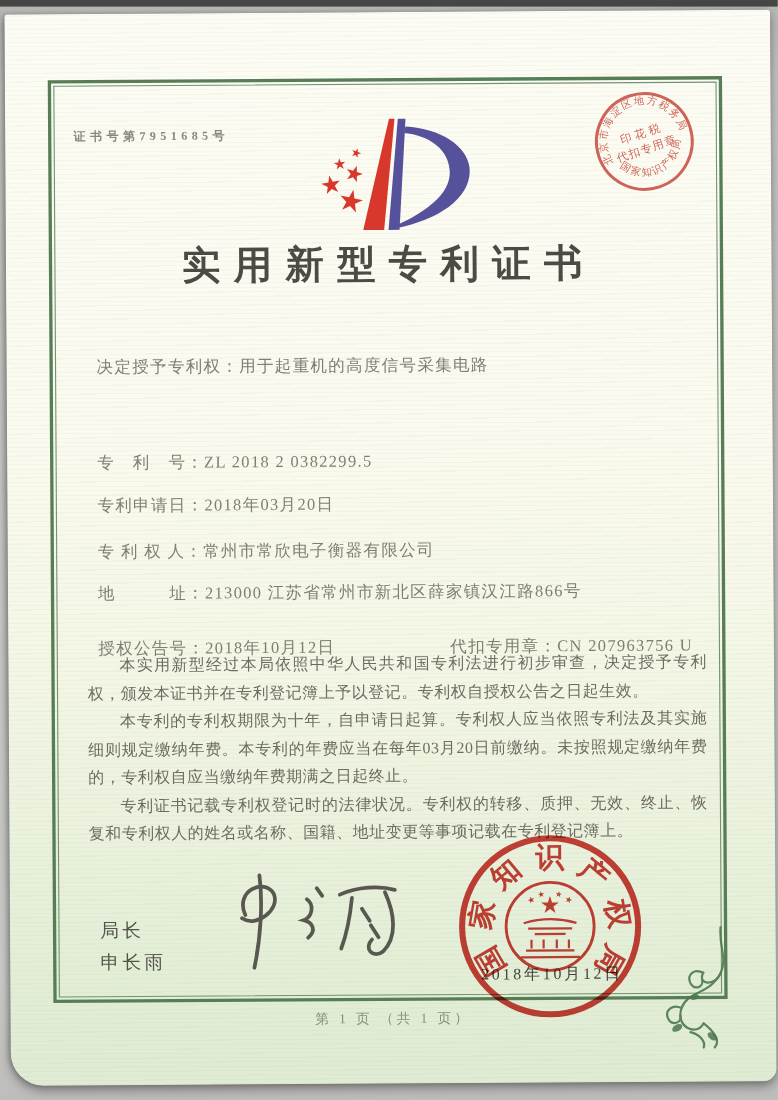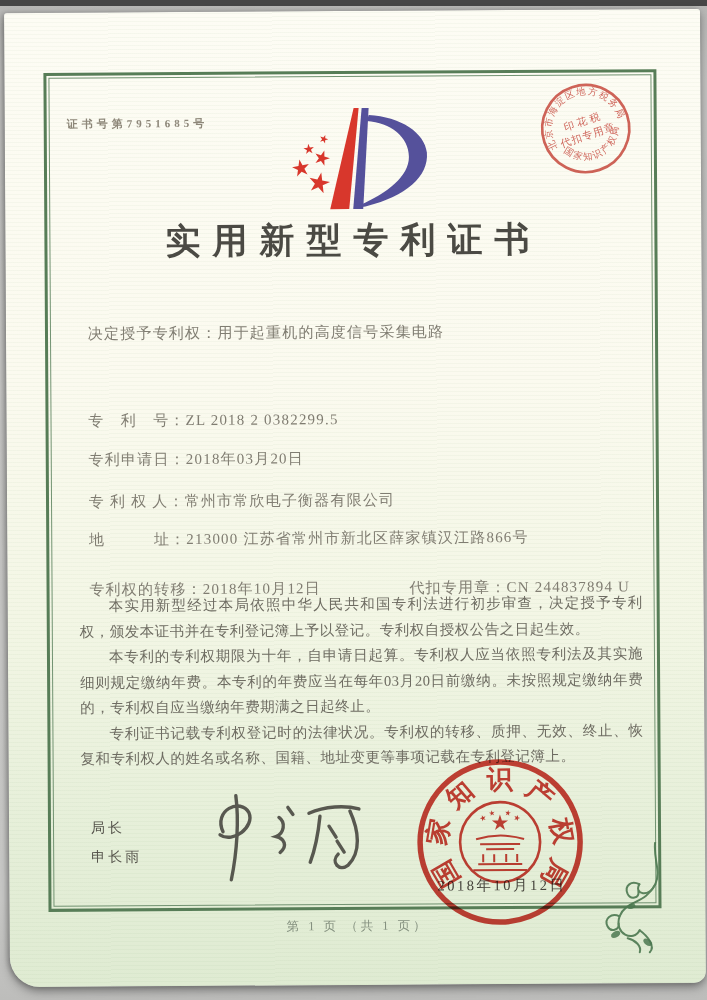--- a/index.html
+++ b/index.html
@@ -16,21 +16,21 @@
   .frame{position:absolute;left:39px;top:60px;width:607px;height:833px;border:3px solid #577d57;}
   .frame::after{content:"";position:absolute;inset:2px;border:1px solid #729372;}
   .cert-no{position:absolute;left:62px;top:104px;font-size:11px;letter-spacing:4px;color:#8d8779;font-weight:bold;}
   .title{position:absolute;left:0;top:206px;width:100%;text-align:center;
     font-size:35px;font-weight:700;letter-spacing:12px;color:#4b4a44;}
   .field{position:absolute;font-size:15px;color:#807d72;letter-spacing:1.2px;white-space:pre;}
   .field .lbl{white-space:pre;}
   .paras{position:absolute;left:72px;top:581px;width:563px;font-size:14.5px;
     line-height:25.5px;color:#6e6c62;letter-spacing:.5px;text-align:justify;}
   .paras p{margin:0;text-indent:2em;}
-  .director{position:absolute;left:82px;top:801px;color:#55534b;font-size:14px;letter-spacing:3px;line-height:29px;}
+  .director{position:absolute;left:82px;top:819px;color:#55534b;font-size:17px;letter-spacing:3px;line-height:29px;}
   .sig-svg{position:absolute;left:182px;top:778px;}
   .seal{mix-blend-mode:multiply;}
   .seal-main{position:absolute;left:403px;top:744px;opacity:.88;}
   .seal-tax{position:absolute;left:524px;top:62px;opacity:.78;}
   .seal-date{position:absolute;left:428px;top:866px;font-size:14.5px;letter-spacing:2.5px;color:#45433b;}
   .footer{position:absolute;left:0;top:907px;width:100%;text-align:center;
     font-size:12.5px;letter-spacing:3px;color:#84907f;}
   .flourish{position:absolute;left:588px;top:833px;}
   .logo-svg{position:absolute;left:258px;top:94px;}
 </style>
@@ -79,24 +79,24 @@
   <div class="field" style="left:62px;top:421px;">
     <span class="lbl">专利申请日：</span><span>2018年03月20日</span>
   </div>
   <div class="field" style="left:62px;top:463px;">
     <span class="lbl">专 利 权 人：</span><span>常州市常欣电子衡器有限公司</span>
   </div>
   <div class="field" style="left:62px;top:501px;">
     <span class="lbl">地　　　址：</span><span>213000 江苏省常州市新北区薛家镇汉江路866号</span>
   </div>
   <div class="field" style="left:62px;top:551px;">
-    <span class="lbl">专利权的转移：</span><span>2018年10月12日</span>
+    <span class="lbl">授权公告号：</span><span>2018年10月12日</span>
   </div>
   <div class="field" style="left:382px;top:551px;">
-    <span class="lbl">代扣专用章：</span><span>CN 244837894 U</span>
+    <span class="lbl">代扣专用章：</span><span>CN 207963756 U</span>
   </div>
 
   <div class="paras">
     <p>本实用新型经过本局依照中华人民共和国专利法进行初步审查，决定授予专利权，颁发本证书并在专利登记簿上予以登记。专利权自授权公告之日起生效。</p>
     <p>本专利的专利权期限为十年，自申请日起算。专利权人应当依照专利法及其实施细则规定缴纳年费。本专利的年费应当在每年03月20日前缴纳。未按照规定缴纳年费的，专利权自应当缴纳年费期满之日起终止。</p>
     <p>专利证书记载专利权登记时的法律状况。专利权的转移、质押、无效、终止、恢复和专利权人的姓名或名称、国籍、地址变更等事项记载在专利登记簿上。</p>
   </div>
 
   <div class="director">
     <div>局长</div>

